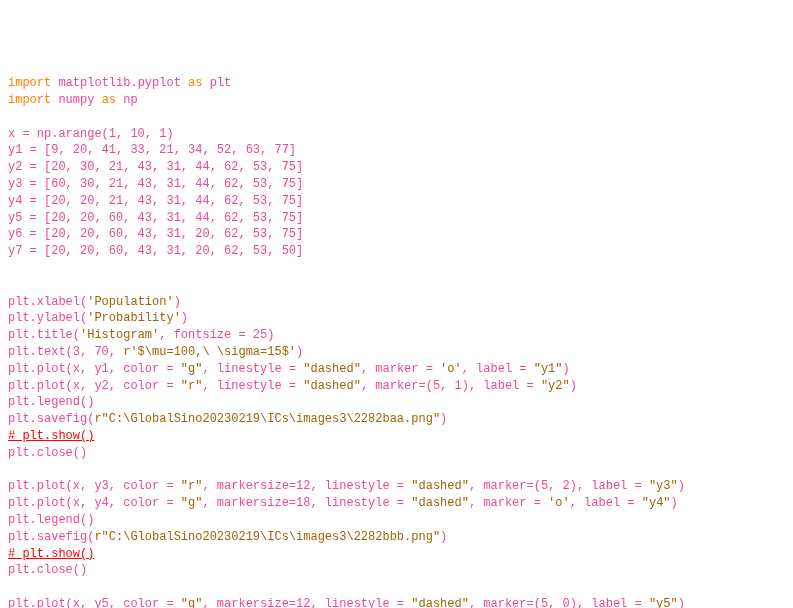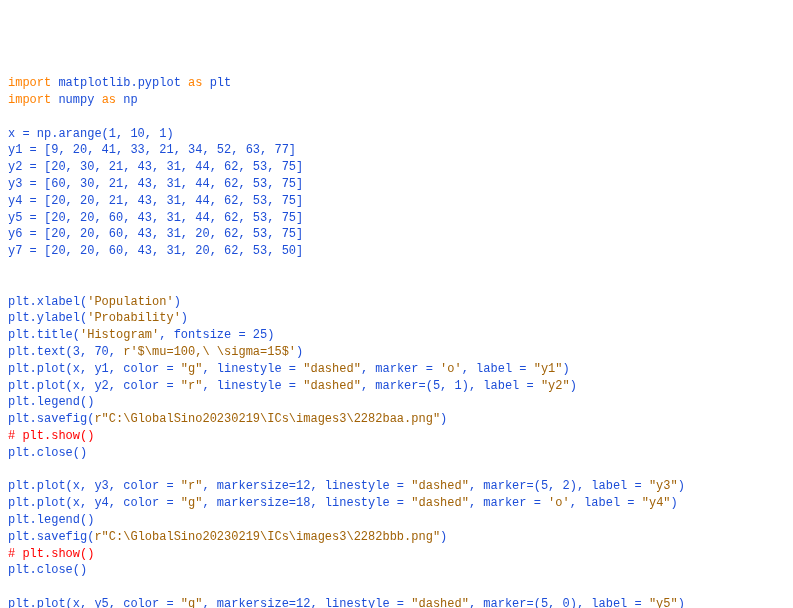--- a/index.html
+++ b/index.html
@@ -6,22 +6,22 @@
       font-family: "Courier New", Courier, monospace;
       font-size: 12px;
       background: #ffffff;
       margin: 0;
       padding: 8px;
       white-space: pre;
       line-height: 1.4;
     }
     .kw-orange { color: #ff8000; }
     .kw-green { color: #a16207; }
-    .kw-red { color: #ff0000; }
-    .plain { color: #1d4ed8; }
+    .kw-red { color: #ff0000; text-decoration: underline; }
+    .plain { color: #ec4899; }
     span { white-space: pre; }
   </style>
 </head>
 <body>
 
 
 
 <div id="code-block"><div><span class="kw-orange">import</span><span class="plain"> matplotlib.pyplot </span><span class="kw-orange">as</span><span class="plain"> plt</span></div><div><span class="kw-orange">import</span><span class="plain"> numpy </span><span class="kw-orange">as</span><span class="plain"> np</span></div><div>&nbsp;</div><div><span class="plain">x = np.arange(1, 10, 1)</span></div><div><span class="plain">y1 = [9, 20, 41, 33, 21, 34, 52, 63, 77]</span></div><div><span class="plain">y2 = [20, 30, 21, 43, 31, 44, 62, 53, 75]</span></div><div><span class="plain">y3 = [60, 30, 21, 43, 31, 44, 62, 53, 75]</span></div><div><span class="plain">y4 = [20, 20, 21, 43, 31, 44, 62, 53, 75]</span></div><div><span class="plain">y5 = [20, 20, 60, 43, 31, 44, 62, 53, 75]</span></div><div><span class="plain">y6 = [20, 20, 60, 43, 31, 20, 62, 53, 75]</span></div><div><span class="plain">y7 = [20, 20, 60, 43, 31, 20, 62, 53, 50]</span></div><div>&nbsp;</div><div>&nbsp;</div><div><span class="plain">plt.xlabel(</span><span class="kw-green">'Population'</span><span class="plain">)</span></div><div><span class="plain">plt.ylabel(</span><span class="kw-green">'Probability'</span><span class="plain">)</span></div><div><span class="plain">plt.title(</span><span class="kw-green">'Histogram'</span><span class="plain">, fontsize = 25)</span></div><div><span class="plain">plt.text(3, 70, </span><span class="kw-green">r'$\mu=100,\ \sigma=15$'</span><span class="plain">)</span></div><div><span class="plain">plt.plot(x, y1, color = </span><span class="kw-green">"g"</span><span class="plain">, linestyle = </span><span class="kw-green">"dashed"</span><span class="plain">, marker = </span><span class="kw-green">'o'</span><span class="plain">, label = </span><span class="kw-green">"y1"</span><span class="plain">)</span></div><div><span class="plain">plt.plot(x, y2, color = </span><span class="kw-green">"r"</span><span class="plain">, linestyle = </span><span class="kw-green">"dashed"</span><span class="plain">, marker=(5, 1), label = </span><span class="kw-green">"y2"</span><span class="plain">)</span></div><div><span class="plain">plt.legend()</span></div><div><span class="plain">plt.savefig(</span><span class="kw-green">r"C:\GlobalSino20230219\ICs\images3\2282baa.png"</span><span class="plain">)</span></div><div><span class="kw-red"># plt.show()</span></div><div><span class="plain">plt.close()</span></div><div>&nbsp;</div><div><span class="plain">plt.plot(x, y3, color = </span><span class="kw-green">"r"</span><span class="plain">, markersize=12, linestyle = </span><span class="kw-green">"dashed"</span><span class="plain">, marker=(5, 2), label = </span><span class="kw-green">"y3"</span><span class="plain">)</span></div><div><span class="plain">plt.plot(x, y4, color = </span><span class="kw-green">"g"</span><span class="plain">, markersize=18, linestyle = </span><span class="kw-green">"dashed"</span><span class="plain">, marker = </span><span class="kw-green">'o'</span><span class="plain">, label = </span><span class="kw-green">"y4"</span><span class="plain">)</span></div><div><span class="plain">plt.legend()</span></div><div><span class="plain">plt.savefig(</span><span class="kw-green">r"C:\GlobalSino20230219\ICs\images3\2282bbb.png"</span><span class="plain">)</span></div><div><span class="kw-red"># plt.show()</span></div><div><span class="plain">plt.close()</span></div><div>&nbsp;</div><div><span class="plain">plt.plot(x, y5, color = </span><span class="kw-green">"g"</span><span class="plain">, markersize=12, linestyle = </span><span class="kw-green">"dashed"</span><span class="plain">, marker=(5, 0), label = </span><span class="kw-green">"y5"</span><span class="plain">)</span></div></div>
 
 

